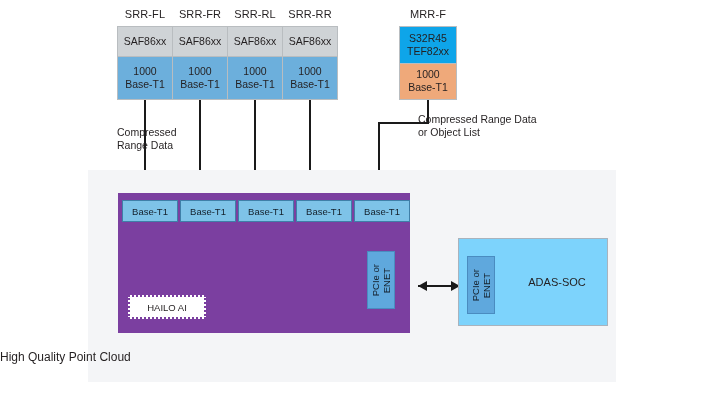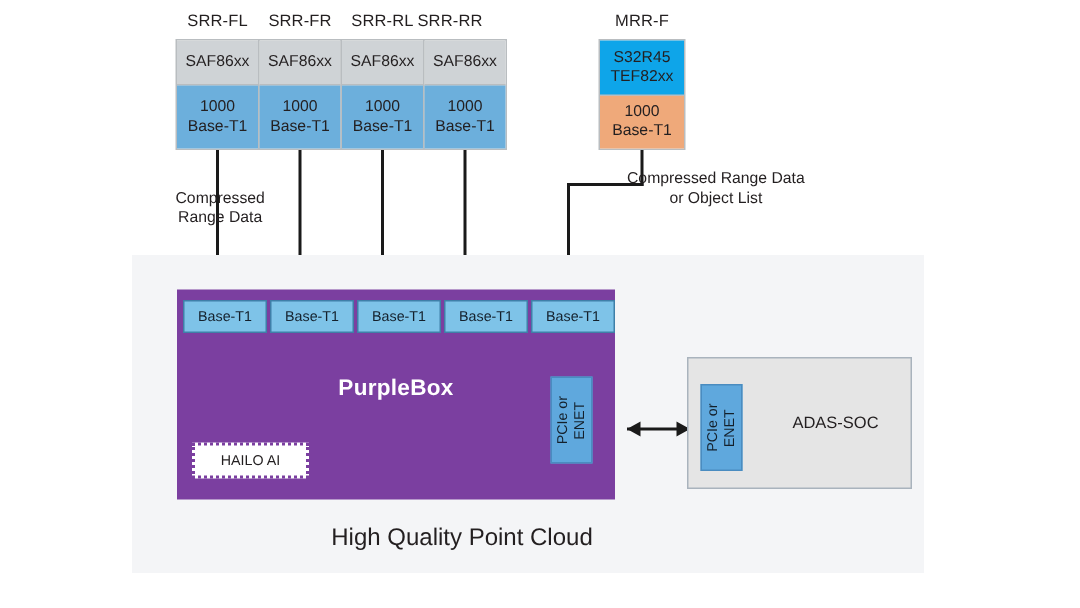--- a/index.html
+++ b/index.html
@@ -67,21 +67,20 @@
     border-top: 11px solid #1a1a1a;
   }
 
   
   .annot {
     position: absolute;
     font-size: 10.5px;
     line-height: 13px;
     color: #231f20;
     white-space: pre-line;
-    text-align: center;
   }
 
   
   #panel {
     position: absolute;
     left: 88px; top: 170px;
     width: 550px; height: 212px;
     background: #f4f5f7;
   }
 
@@ -146,21 +145,21 @@
     color: #14202b;
     text-align: center;
     white-space: pre-line;
   }
 
   
   #adas {
     position: absolute;
     left: 458px; top: 238px;
     width: 150px; height: 88px;
-    background: #e5e5e5;
+    background: #7dd3fc;
     border: 1px solid #a9b3bd;
     box-sizing: border-box;
   }
   #adas-label {
     position: absolute;
     left: 48px; right: 0; top: 0; bottom: 0;
     display: flex;
     align-items: center;
     justify-content: center;
     font-size: 11px;
@@ -181,22 +180,22 @@
     border-top: 5px solid transparent;
     border-bottom: 5px solid transparent;
   }
   .arrow-left  { border-right: 9px solid #1a1a1a; }
   .arrow-right { border-left: 9px solid #1a1a1a; }
 
   #caption {
     position: absolute;
     left: 0; right: 0;
     top: 350px;
-    text-align: center;
-    font-size: 16px;
+    text-align: left;
+    font-size: 12px;
     color: #231f20;
   }
 </style>
 </head>
 <body>
 
 <div id="stage">
 
   <div class="sensor-title" style="left:117px; top:8px; width:56px;">SRR-FL</div>
   <div class="sensor-box" style="left:117px; top:26px; width:56px; height:74px;">
@@ -212,21 +211,21 @@
 Base-T1</div>
   </div>
 
   <div class="sensor-title" style="left:227px; top:8px; width:56px;">SRR-RL</div>
   <div class="sensor-box" style="left:227px; top:26px; width:56px; height:74px;">
     <div class="sensor-top" style="background: rgb(207, 211, 214); white-space: pre-line;">SAF86xx</div>
     <div class="sensor-bot" style="background: rgb(108, 175, 220); white-space: pre-line;">1000
 Base-T1</div>
   </div>
 
-  <div class="sensor-title" style="left:272px; top:8px; width:56px;">SRR-RR</div>
+  <div class="sensor-title" style="left:282px; top:8px; width:56px;">SRR-RR</div>
   <div class="sensor-box" style="left:282px; top:26px; width:56px; height:74px;">
     <div class="sensor-top" style="background: rgb(207, 211, 214); white-space: pre-line;">SAF86xx</div>
     <div class="sensor-bot" style="background: rgb(108, 175, 220); white-space: pre-line;">1000
 Base-T1</div>
   </div>
 
   <div class="sensor-title" style="left:399px; top:8px; width:58px;">MRR-F</div>
   <div class="sensor-box" style="left:399px; top:26px; width:58px; height:74px;">
     <div class="sensor-top" style="background: #0ea5e9; white-space: pre-line;">S32R45
 TEF82xx</div>
@@ -252,21 +251,20 @@
   <div class="arrowhead-down" style="left:372px; top:185px;"></div>
 
   <div class="annot" style="left: 85px; top: 126px; white-space: pre-line; margin-left: 32px;">Compressed
 Range Data</div>
   <div class="annot" style="left: 418px; top: 113px; white-space: pre-line;">Compressed Range Data
 or Object List</div>
 
   <div id="panel"></div>
 
   <div id="purplebox">
-    <div id="purplebox-title">PurpleBox</div>
 
     <div class="port" style="left:4px; width:56px;">Base-T1</div>
     <div class="port" style="left:62px; width:56px;">Base-T1</div>
     <div class="port" style="left:120px; width:56px;">Base-T1</div>
     <div class="port" style="left:178px; width:56px;">Base-T1</div>
     <div class="port" style="left:236px; width:56px;">Base-T1</div>
 
     <div id="hailo">HAILO AI</div>
 
     <div class="vert-port" style="left:249px; top:58px; width:28px; height:58px;">

